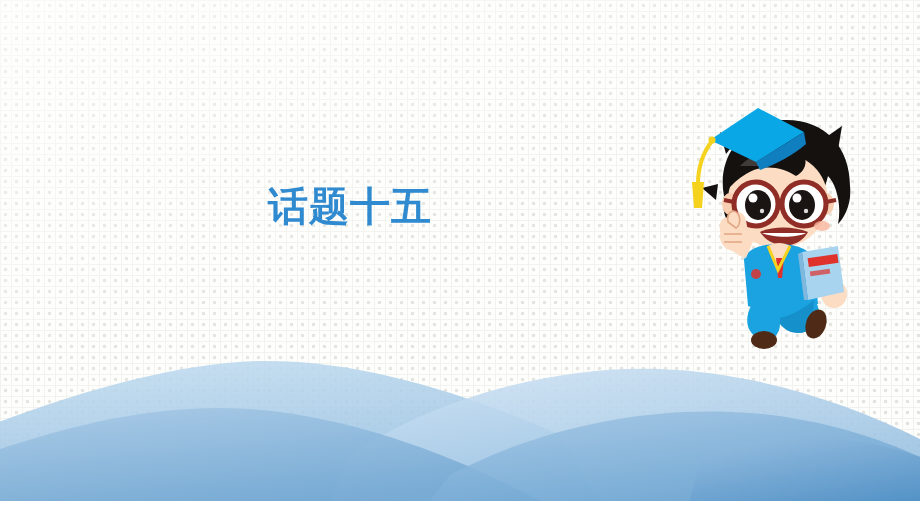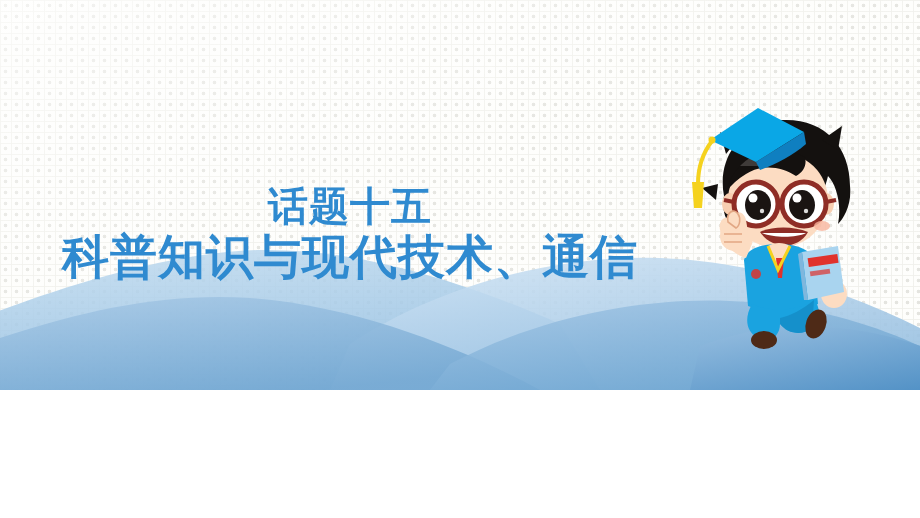--- a/index.html
+++ b/index.html
@@ -7,21 +7,21 @@
     padding: 0;
     background: #ffffff;
   }
   body {
     font-family: "Liberation Sans", "DejaVu Sans", sans-serif;
   }
 
   #slide {
     position: relative;
     width: 920px;
-    height: 390px;
+    height: 501px;
     overflow: hidden;
     background: #fdfdfb;
   }
 
   
   .bg-texture {
     position: absolute;
     inset: 0;
     background-color: #fefefc;
     background-image:
@@ -115,21 +115,20 @@
 
     <path d="M -40 150 L -40 112 C 70 72 160 52 250 58 C 360 66 470 112 540 150 Z" fill="url(#gC)" opacity="0.80"></path>
 
     <path d="M 430 150 L 450 124 C 540 76 650 54 750 62 C 850 70 930 106 980 140 L 980 150 Z" fill="url(#gD)" opacity="0.85"></path>
 
     <path d="M 690 150 L 700 106 C 780 76 870 80 960 122 L 960 150 Z" fill="url(#gE)" opacity="0.92"></path>
   </svg>
 
   <div class="title-block">
     <span class="title-line title-line-1">话题十五</span>
-    <span class="title-line title-line-2">科普知识与现代技术、通信</span>
   </div>
 
   <svg class="mascot" viewBox="0 0 200 262">
     <defs>
       <clipPath id="headClip">
         <ellipse cx="106" cy="108" rx="52" ry="50"></ellipse>
       </clipPath>
     </defs>
 
     <path d="M 52 104 C 44 62 74 30 110 28 C 152 26 178 54 178 94

